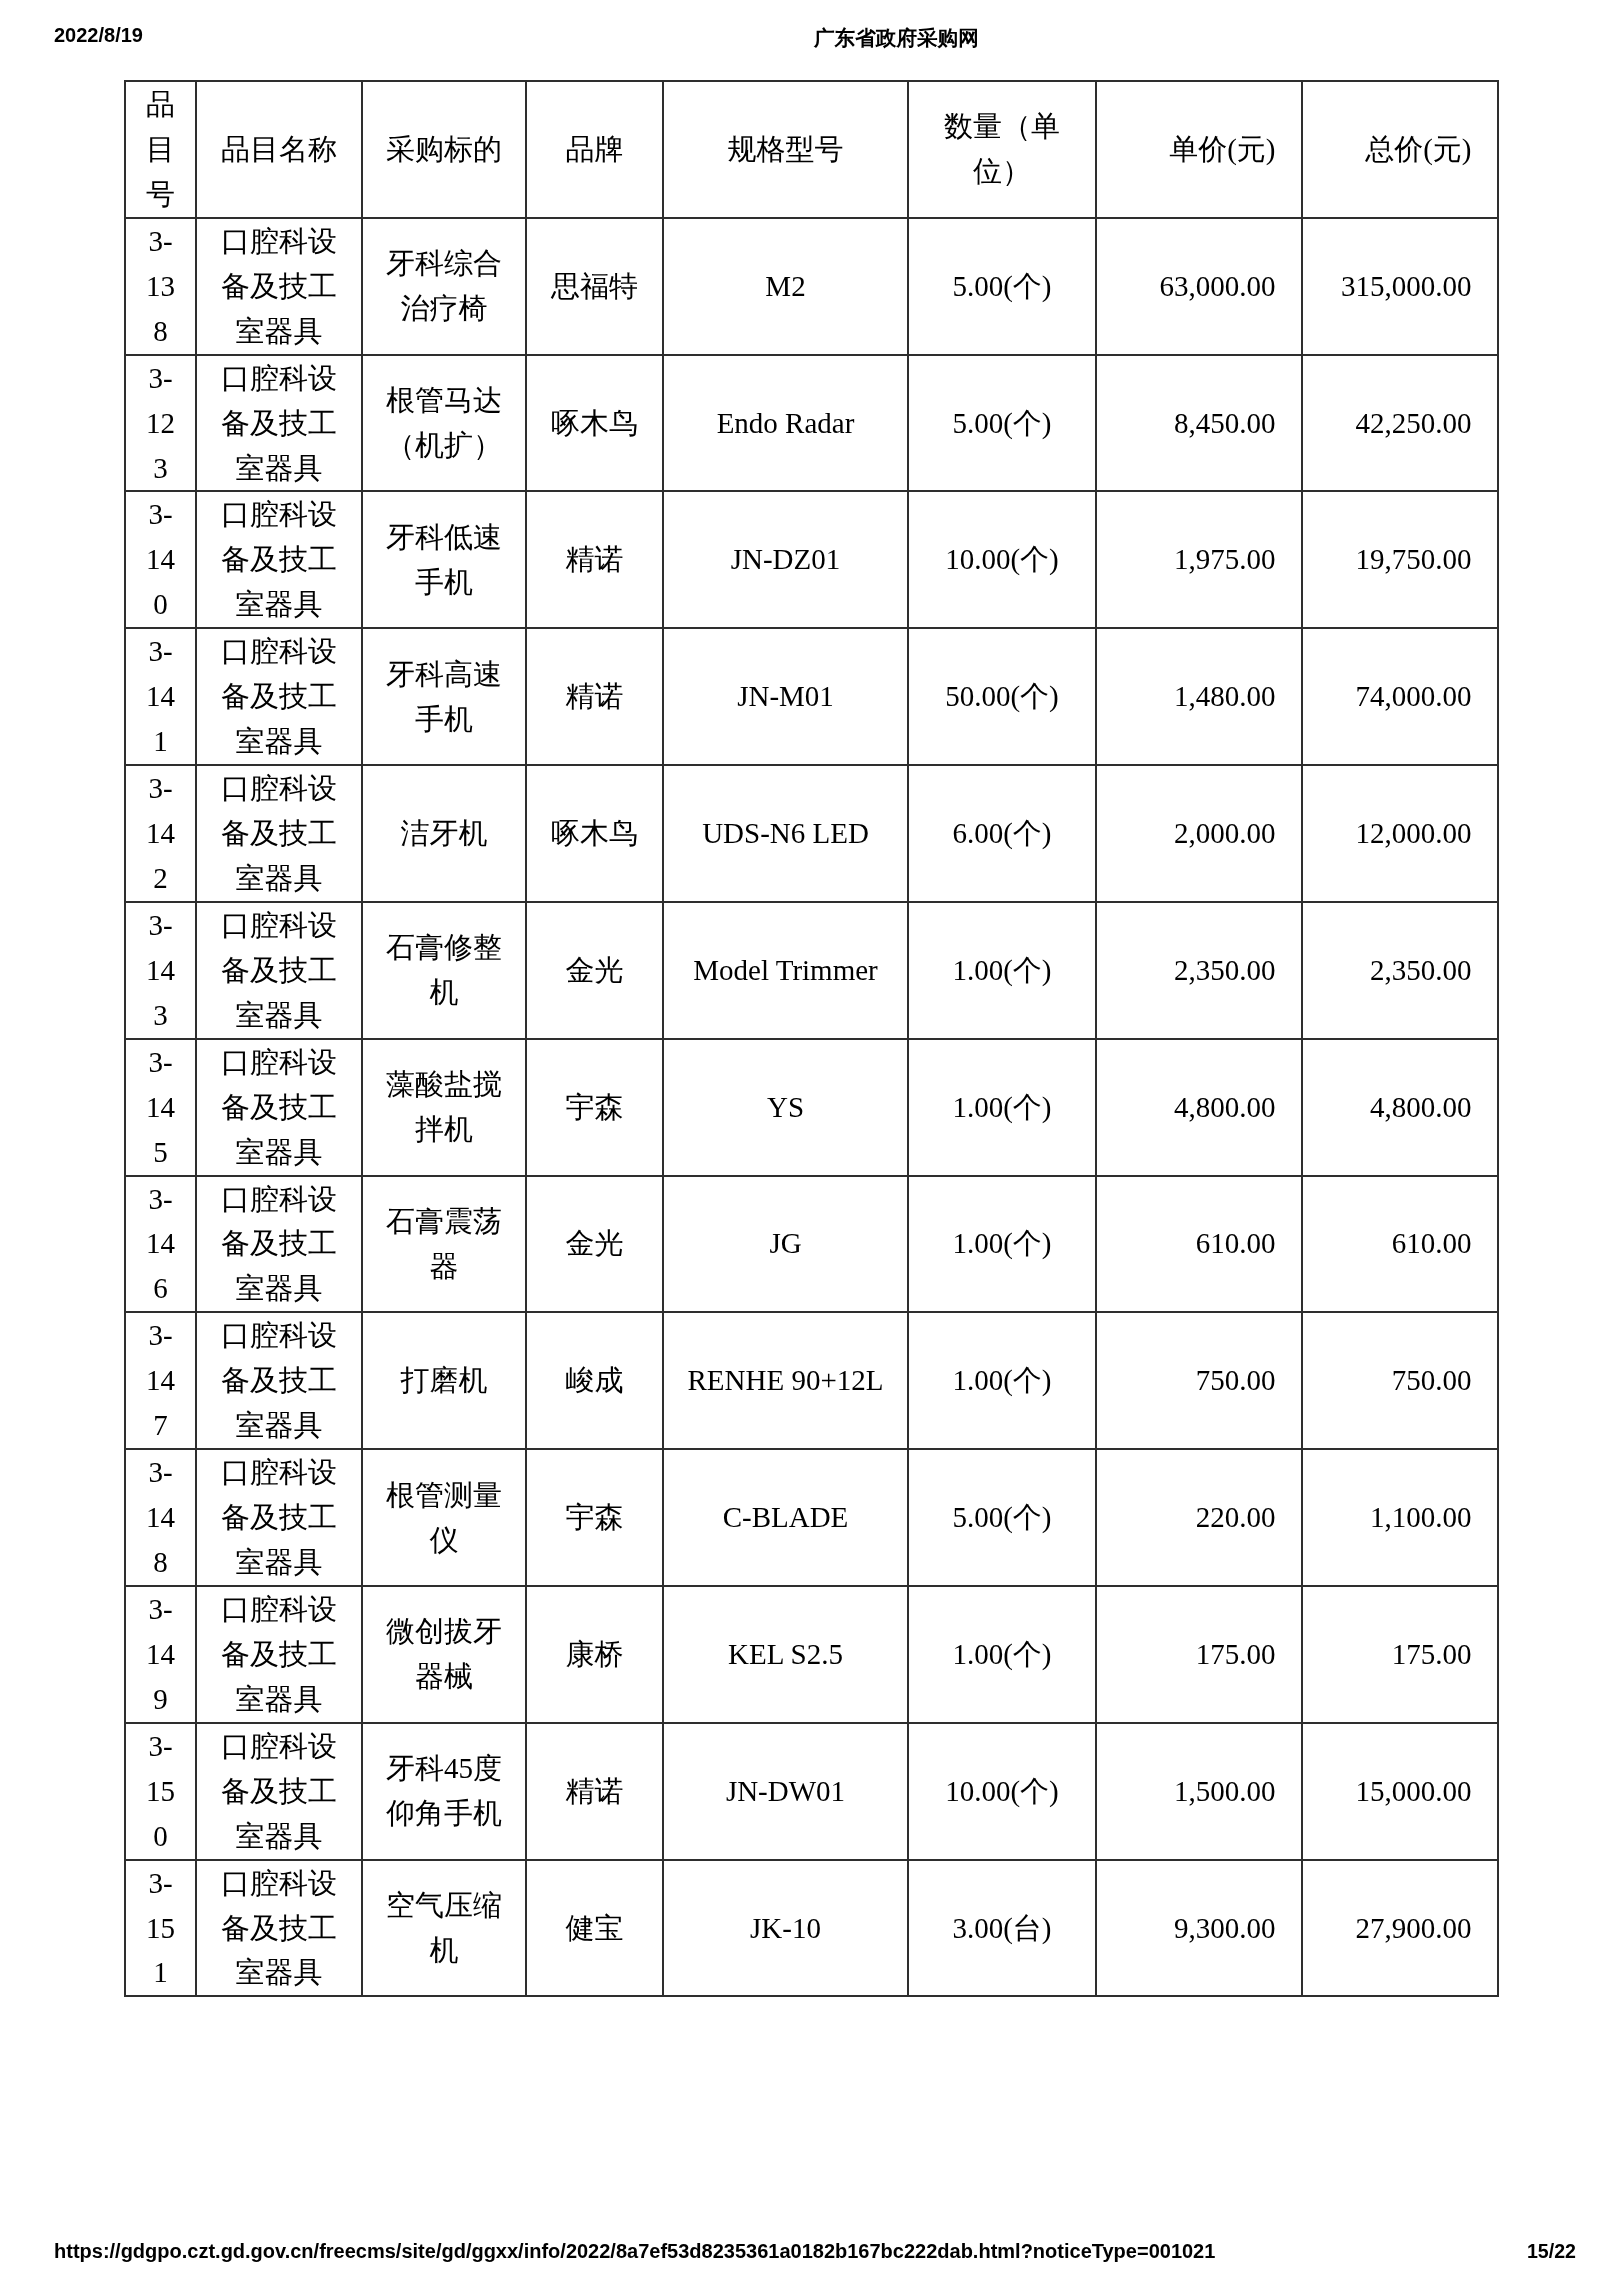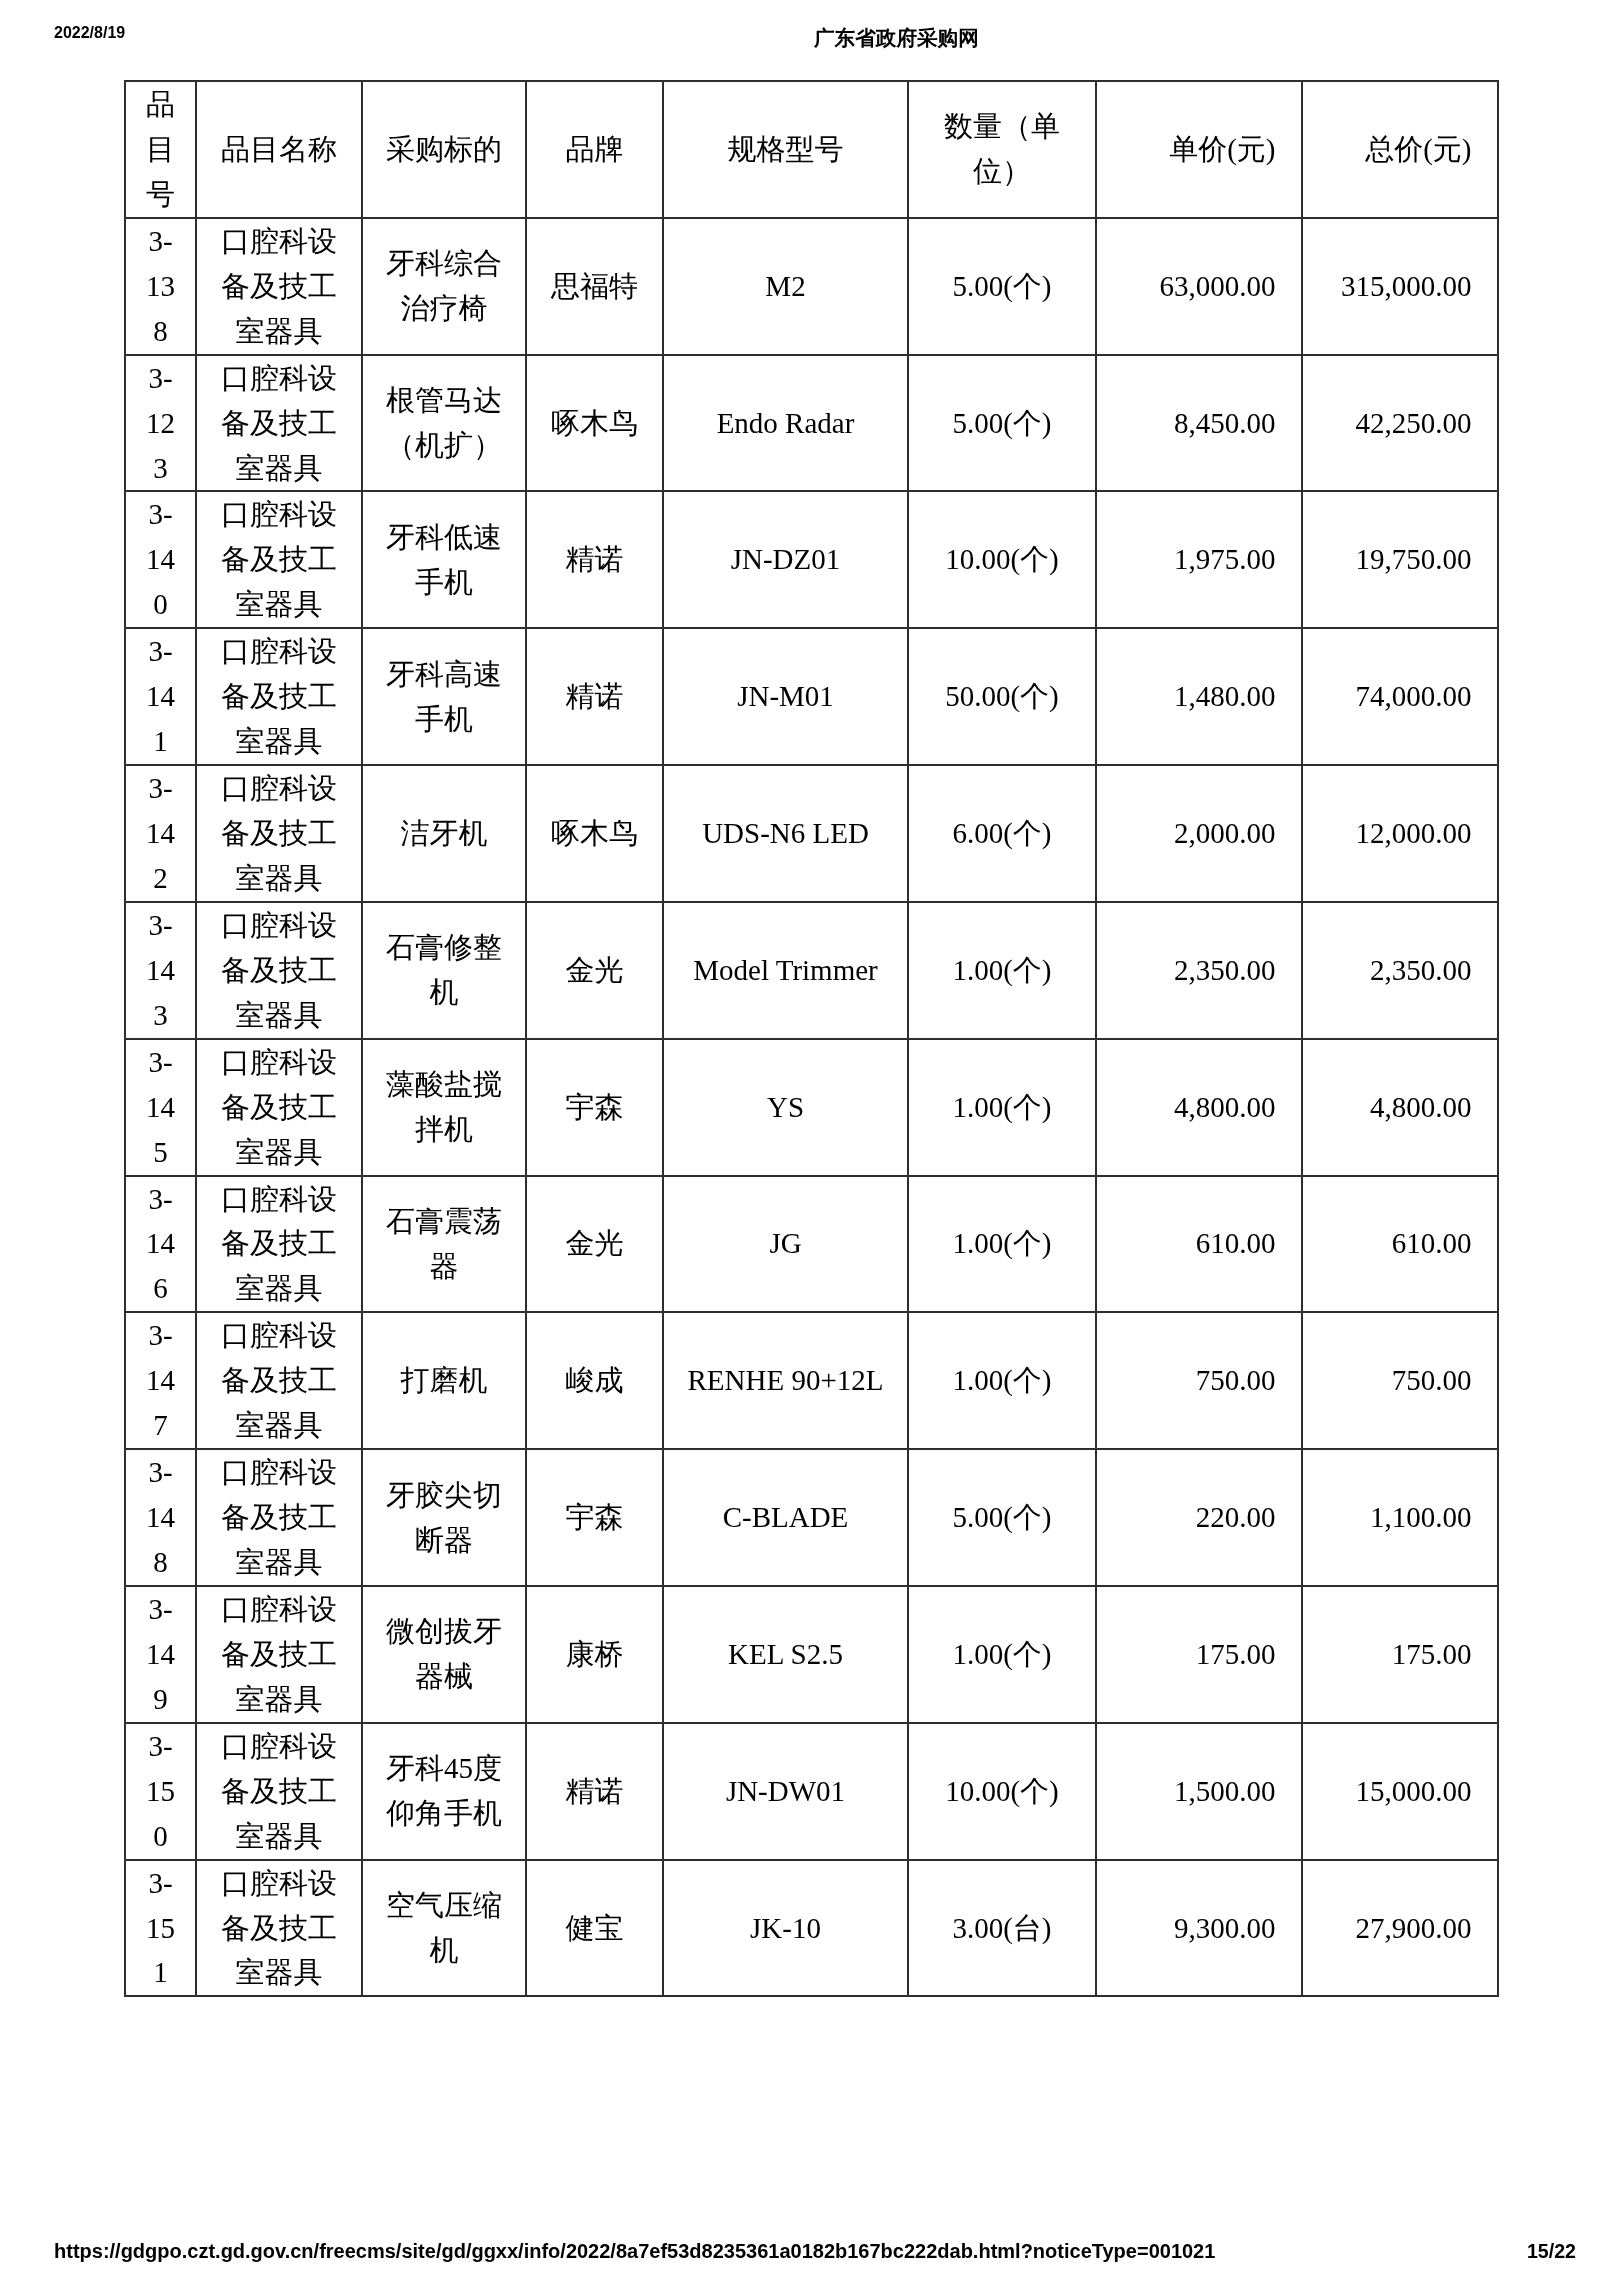--- a/index.html
+++ b/index.html
@@ -6,21 +6,21 @@
   body{
     width:1621px;height:2293px;
     background:#ffffff;
     position:relative;
     font-family:"Liberation Sans","DejaVu Sans",sans-serif;
     color:#000;
     overflow:hidden;
   }
   .print-header-date{
     position:absolute;top:23.5px;left:54px;
-    font-size:16px;font-weight:700;letter-spacing:0px;
+    font-size:20px;font-weight:700;letter-spacing:0px;
   }
   .print-header-title{
     position:absolute;top:23.5px;left:814px;
     font-size:20.6px;font-weight:700;text-align:right;
   }
   .proc-table{
     position:absolute;top:80px;left:124px;
     width:1372px;
     border-collapse:collapse;
     table-layout:fixed;
@@ -184,21 +184,21 @@
         <td>打磨机</td>
         <td>峻成</td>
         <td>RENHE 90+12L</td>
         <td>1.00(个)</td>
         <td>750.00</td>
         <td>750.00</td>
       </tr>
       <tr>
         <td>3-148</td>
         <td>口腔科设备及技工室器具</td>
-        <td>牙胶尖切断器</td>
+        <td>根管测量仪</td>
         <td>宇森</td>
         <td>C-BLADE</td>
         <td>5.00(个)</td>
         <td>220.00</td>
         <td>1,100.00</td>
       </tr>
       <tr>
         <td>3-149</td>
         <td>口腔科设备及技工室器具</td>
         <td>微创拔牙器械</td>

